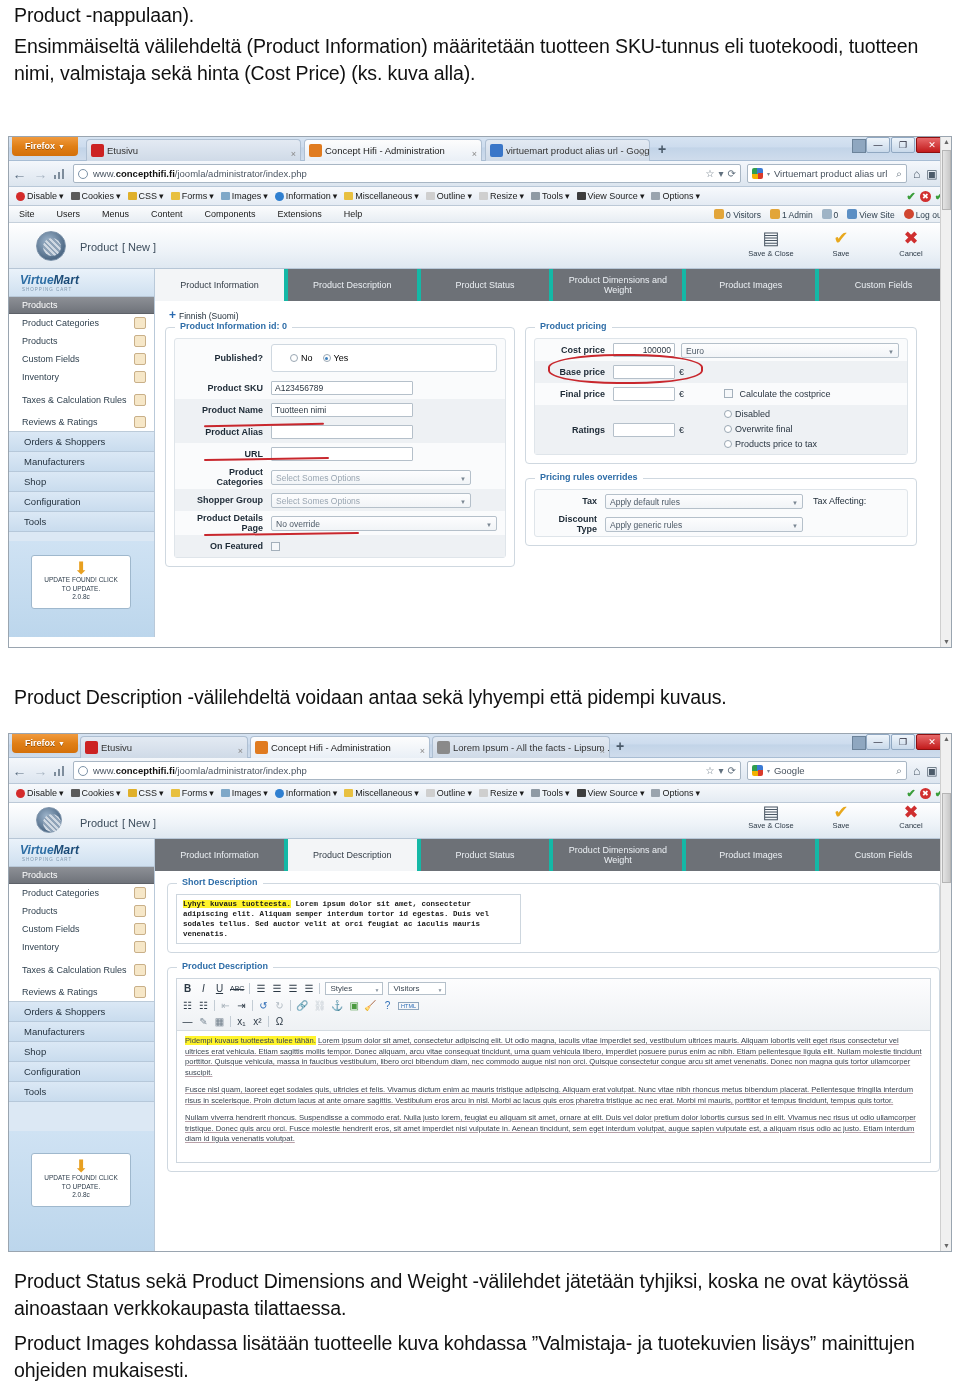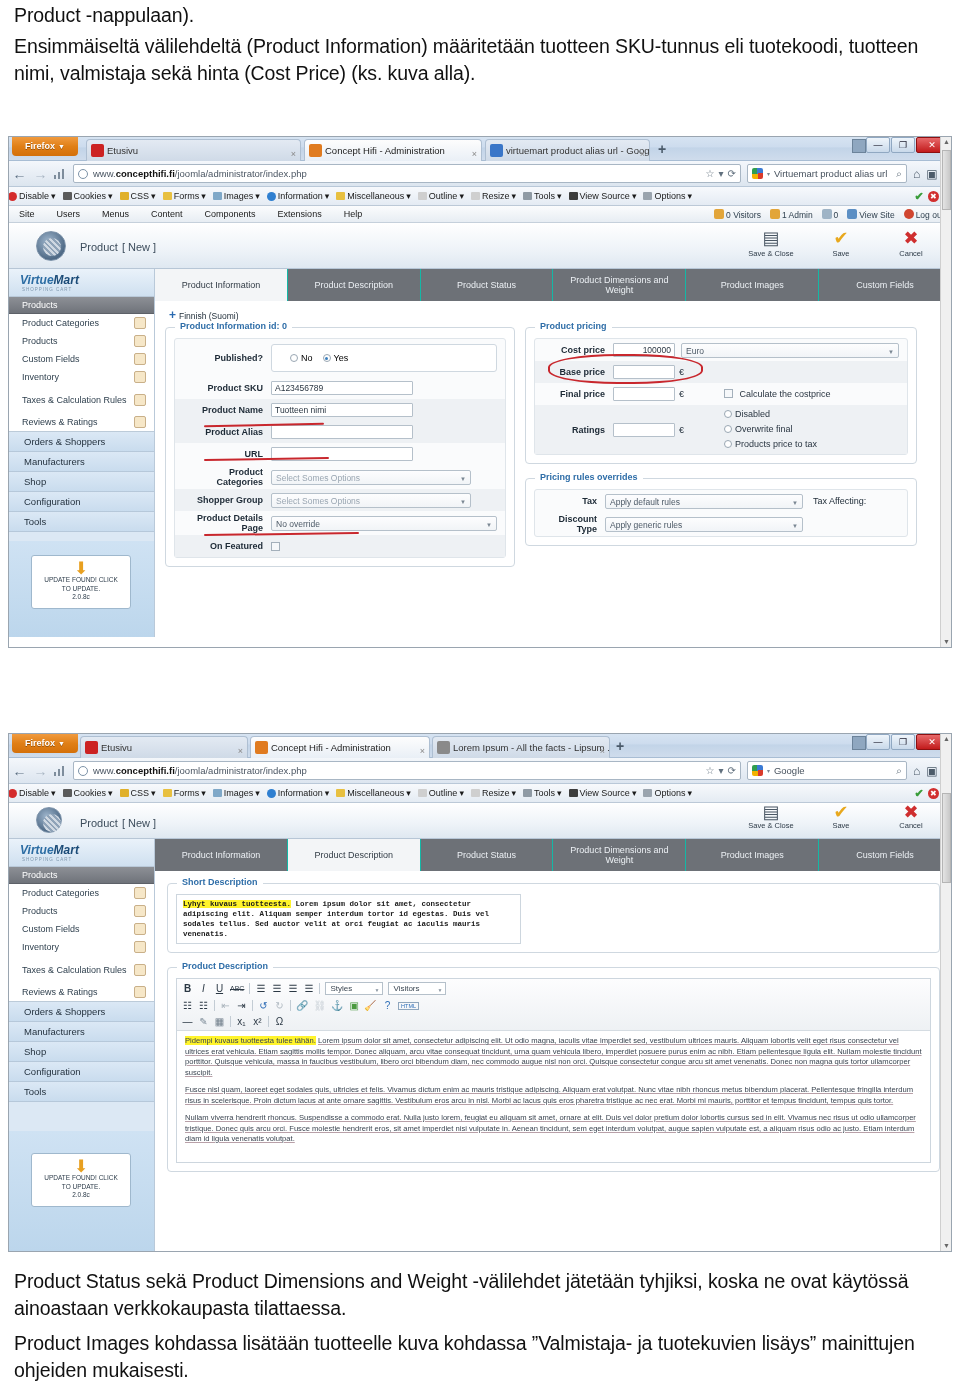--- a/index.html
+++ b/index.html
@@ -89,21 +89,21 @@
     width:160px; height:19px; background:#fff; border:1px solid #a8b6c4; border-radius:2px;
     display:flex; align-items:center; padding:0 4px; font-size:9.5px; color:#47525e; gap:4px;
   }
   .gicon { width:11px;height:11px;flex:none;
            background:conic-gradient(#3a7ad4 0 25%,#d93a2b 0 50%,#f3b200 0 75%,#2f9e4f 0); border-radius:2px; }
   .homeicon { font-size:12px; color:#4c5b6a; }
 
   .devbar {
     height:19px; background:linear-gradient(to bottom,#f7f9fc,#e4ebf3);
     border-bottom:1px solid #bcc9d7;
-    display:flex; align-items:center; gap:7px; padding:0 0;
+    display:flex; align-items:center; gap:7px; padding:0 8px;
     font-size:9px; color:#1a1a1a; white-space:nowrap; overflow:hidden;
   }
   .devbar .it { display:flex; align-items:center; gap:2px; }
   .dot { width:9px; height:9px; border-radius:50%; flex:none; }
   .sq { width:9px; height:8px; flex:none; border-radius:1px; }
   .devright { margin-left:auto; display:flex; gap:4px; align-items:center; }
   .chk { color:#3a9d3a; font-size:11px; font-weight:bold; }
   .xred { width:11px;height:11px;border-radius:50%;background:#d12f2f;color:#fff;font-size:8px;
           line-height:11px;text-align:center; }
 
@@ -156,21 +156,21 @@
   .updbox { position:absolute; left:0; right:0; bottom:0; height:96px;
             background:linear-gradient(to bottom,#cfe2f3,#bcd6ec); }
   .updinner { margin:14px auto 0; width:100px; background:#fff; border:1px solid #9fb8cd;
               border-radius:3px; text-align:center; padding:5px 2px 6px; }
   .updarrow { font-size:17px; color:#e8a020; line-height:15px; }
   .updtxt { font-size:6.5px; color:#2c3b49; line-height:8.5px; }
 
   .jmain { flex:1; background:#fff; position:relative; overflow:hidden; }
   .tabstrip { height:32px; background:#6d7177; display:flex; align-items:stretch; }
   .jtab { flex:1; display:flex; align-items:center; justify-content:center; text-align:center;
-          font-size:9px; color:#ecf0f4; border-right:1px solid #14b8a6; line-height:10px; padding:11px 3px; }
+          font-size:9px; color:#ecf0f4; border-right:4px solid #14b8a6; line-height:10px; padding:11px 3px; }
   .jtab.active { background:#f3f5f7; color:#323c46; }
   .lang-row { padding:7px 0 5px 14px; font-size:8.5px; color:#1c2a36; }
   .plus { color:#2a6ab0; font-weight:bold; font-size:12px; margin-right:3px; }
 
   .panels { display:flex; gap:10px; padding:0 10px; }
   .fieldset { border:1px solid #cfd8e0; border-radius:4px; position:relative; padding:10px 8px 8px; }
   .fieldset > .lg { position:absolute; top:-7px; left:9px; background:#fff; padding:0 5px;
                     font-size:9px; font-weight:bold; color:#2f6ea8; }
   .inner-table { background:#fafbfc; border:1px solid #dfe5ea; border-radius:3px; }
   .frow { display:flex; align-items:center; min-height:22px; padding:2px 8px; }
@@ -572,20 +572,21 @@
     </div>
 
     <div class="mark-ellipse" style="left:540px;top:218px;width:155px;height:30px;"></div>
     <div class="mark-under" style="left:196px;top:288px;width:120px;transform:rotate(-1.2deg);"></div>
     <div class="mark-under" style="left:196px;top:322px;width:125px;transform:rotate(-1deg);"></div>
     <div class="mark-under" style="left:196px;top:397px;width:155px;transform:rotate(-0.8deg);"></div>
 
     <div class="shot-border"></div>
   </div>
 
+  <div class="doc-p" id="p-mid">Product Description -välilehdeltä voidaan antaa sekä lyhyempi että pidempi kuvaus.</div>
 
   <div class="shot" id="shot2">
 
     <div class="winchrome">
       <div class="titlebar">
         <div class="ffbtn">
           <span>Firefox</span><span class="car">▼</span>
         </div>
         <div class="tab inactive" style="left:72px;width:168px;">
           <span class="favi" style="background:#cc2222"></span>

